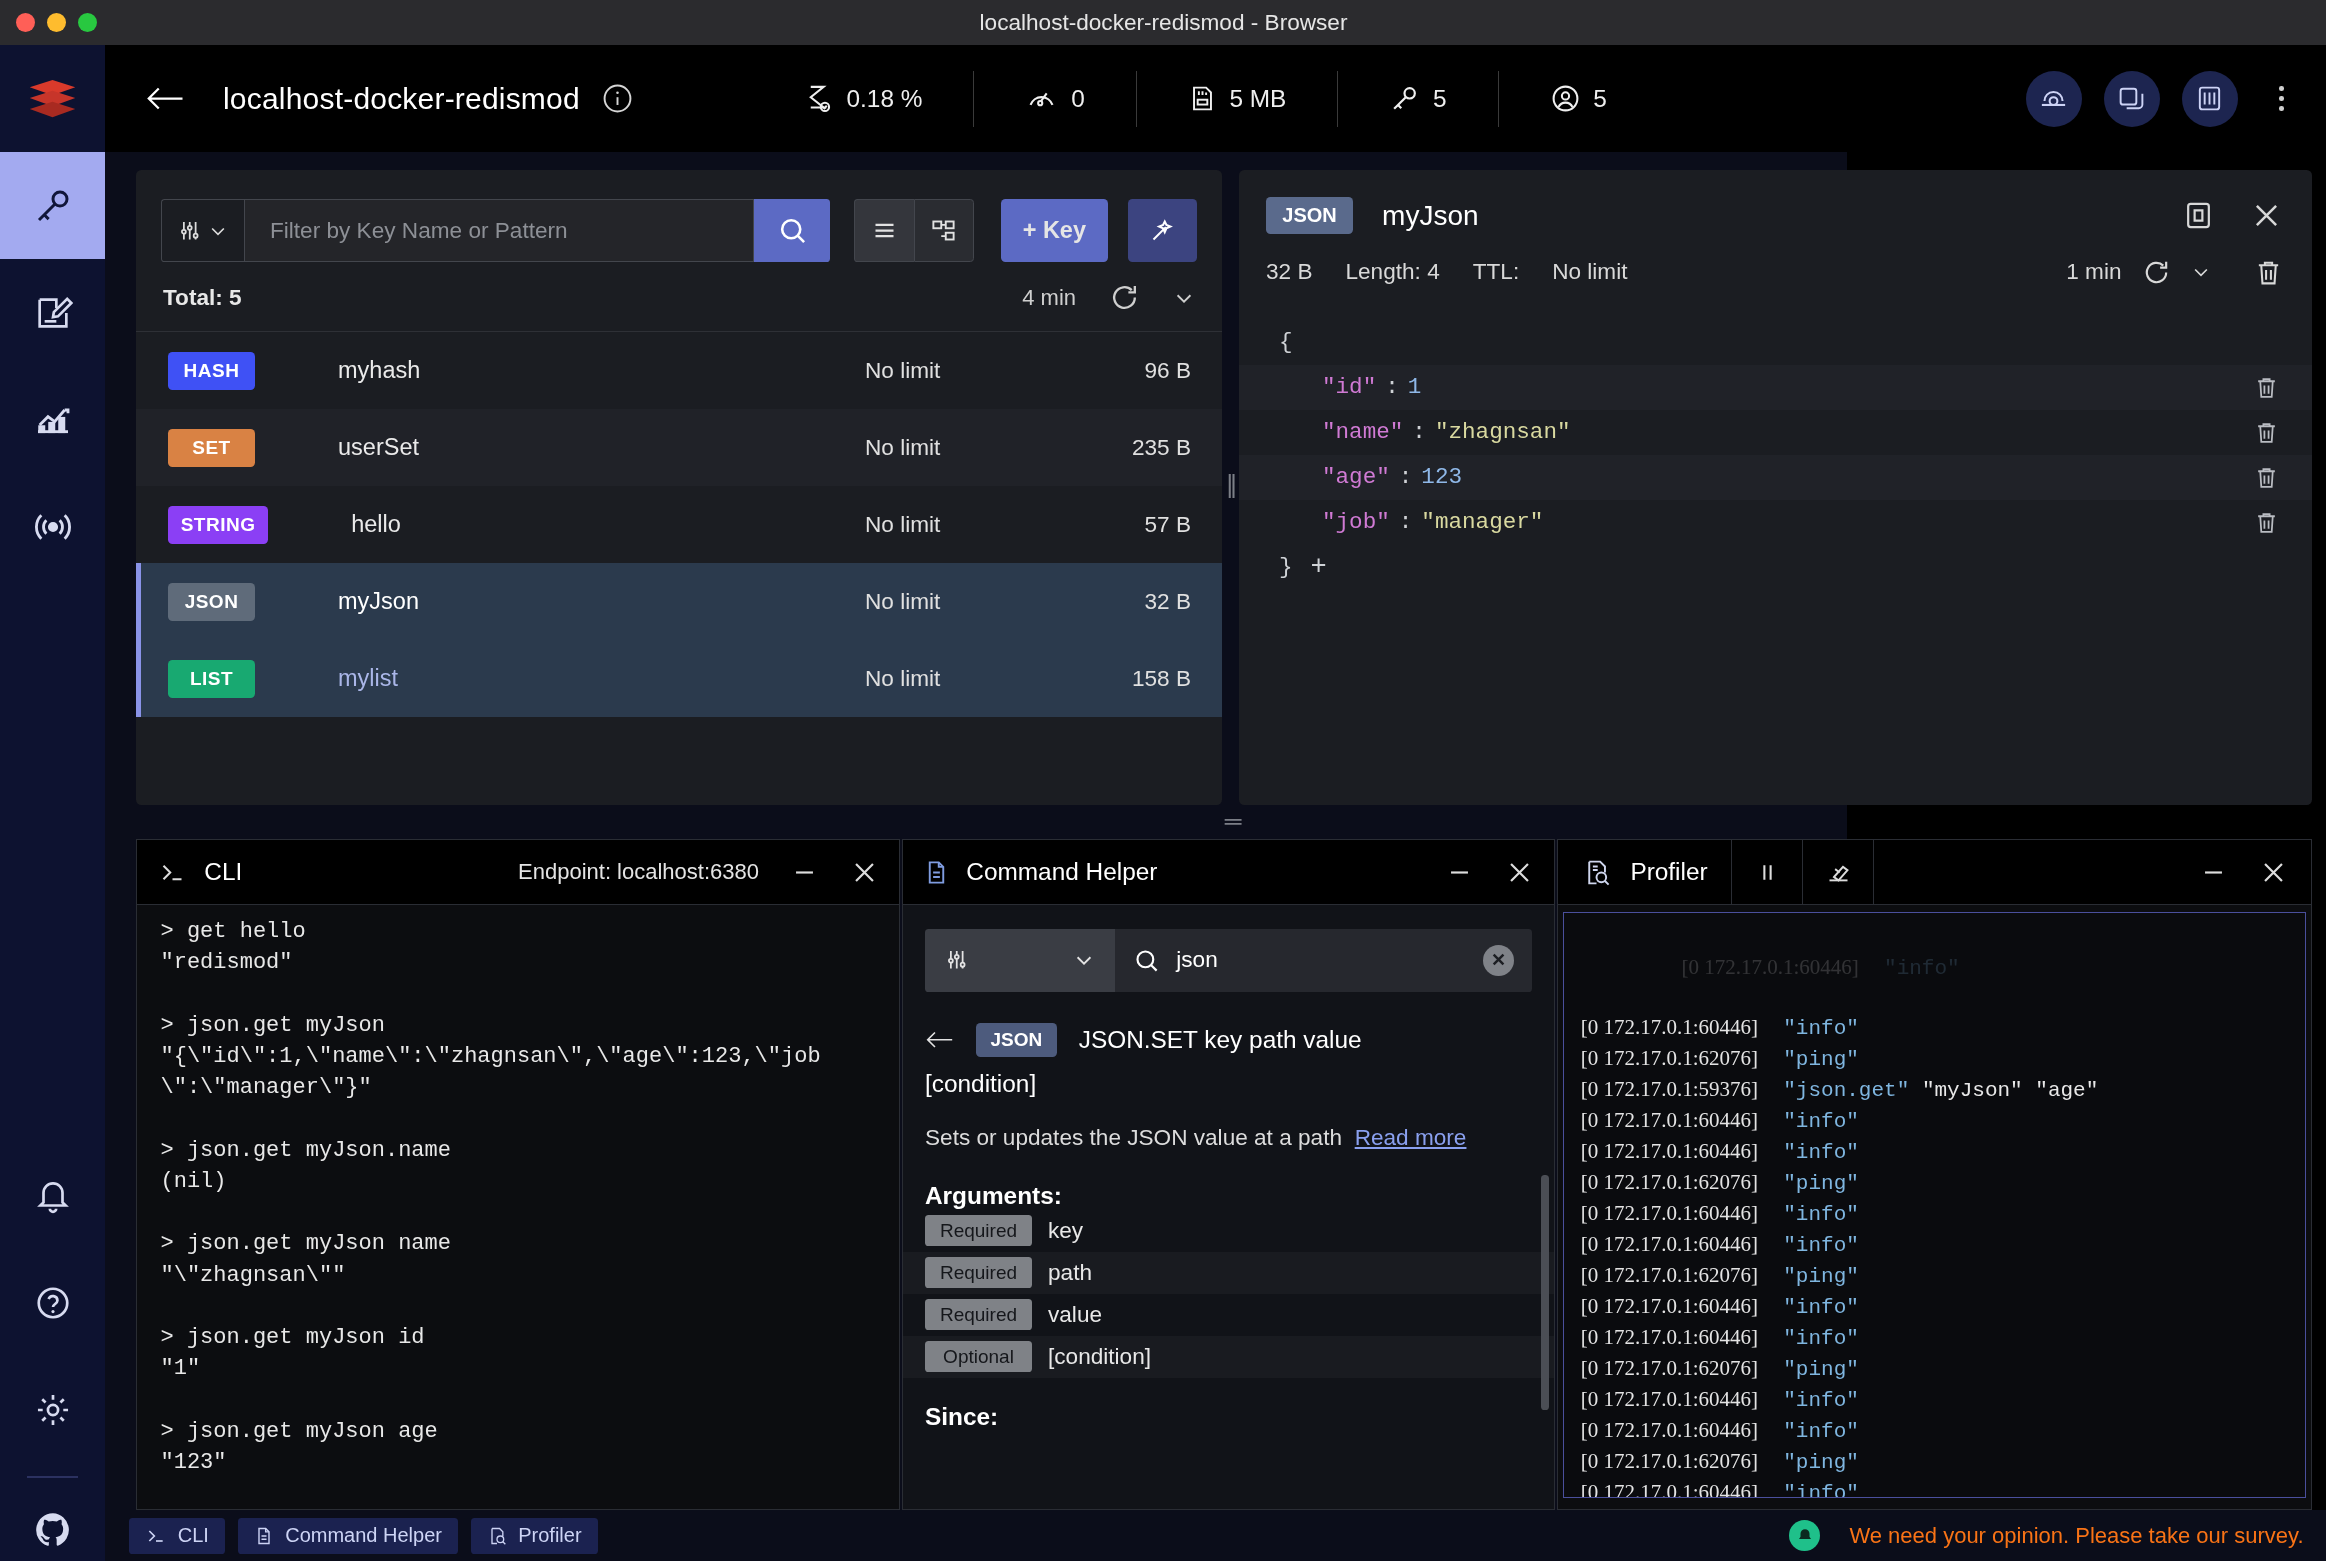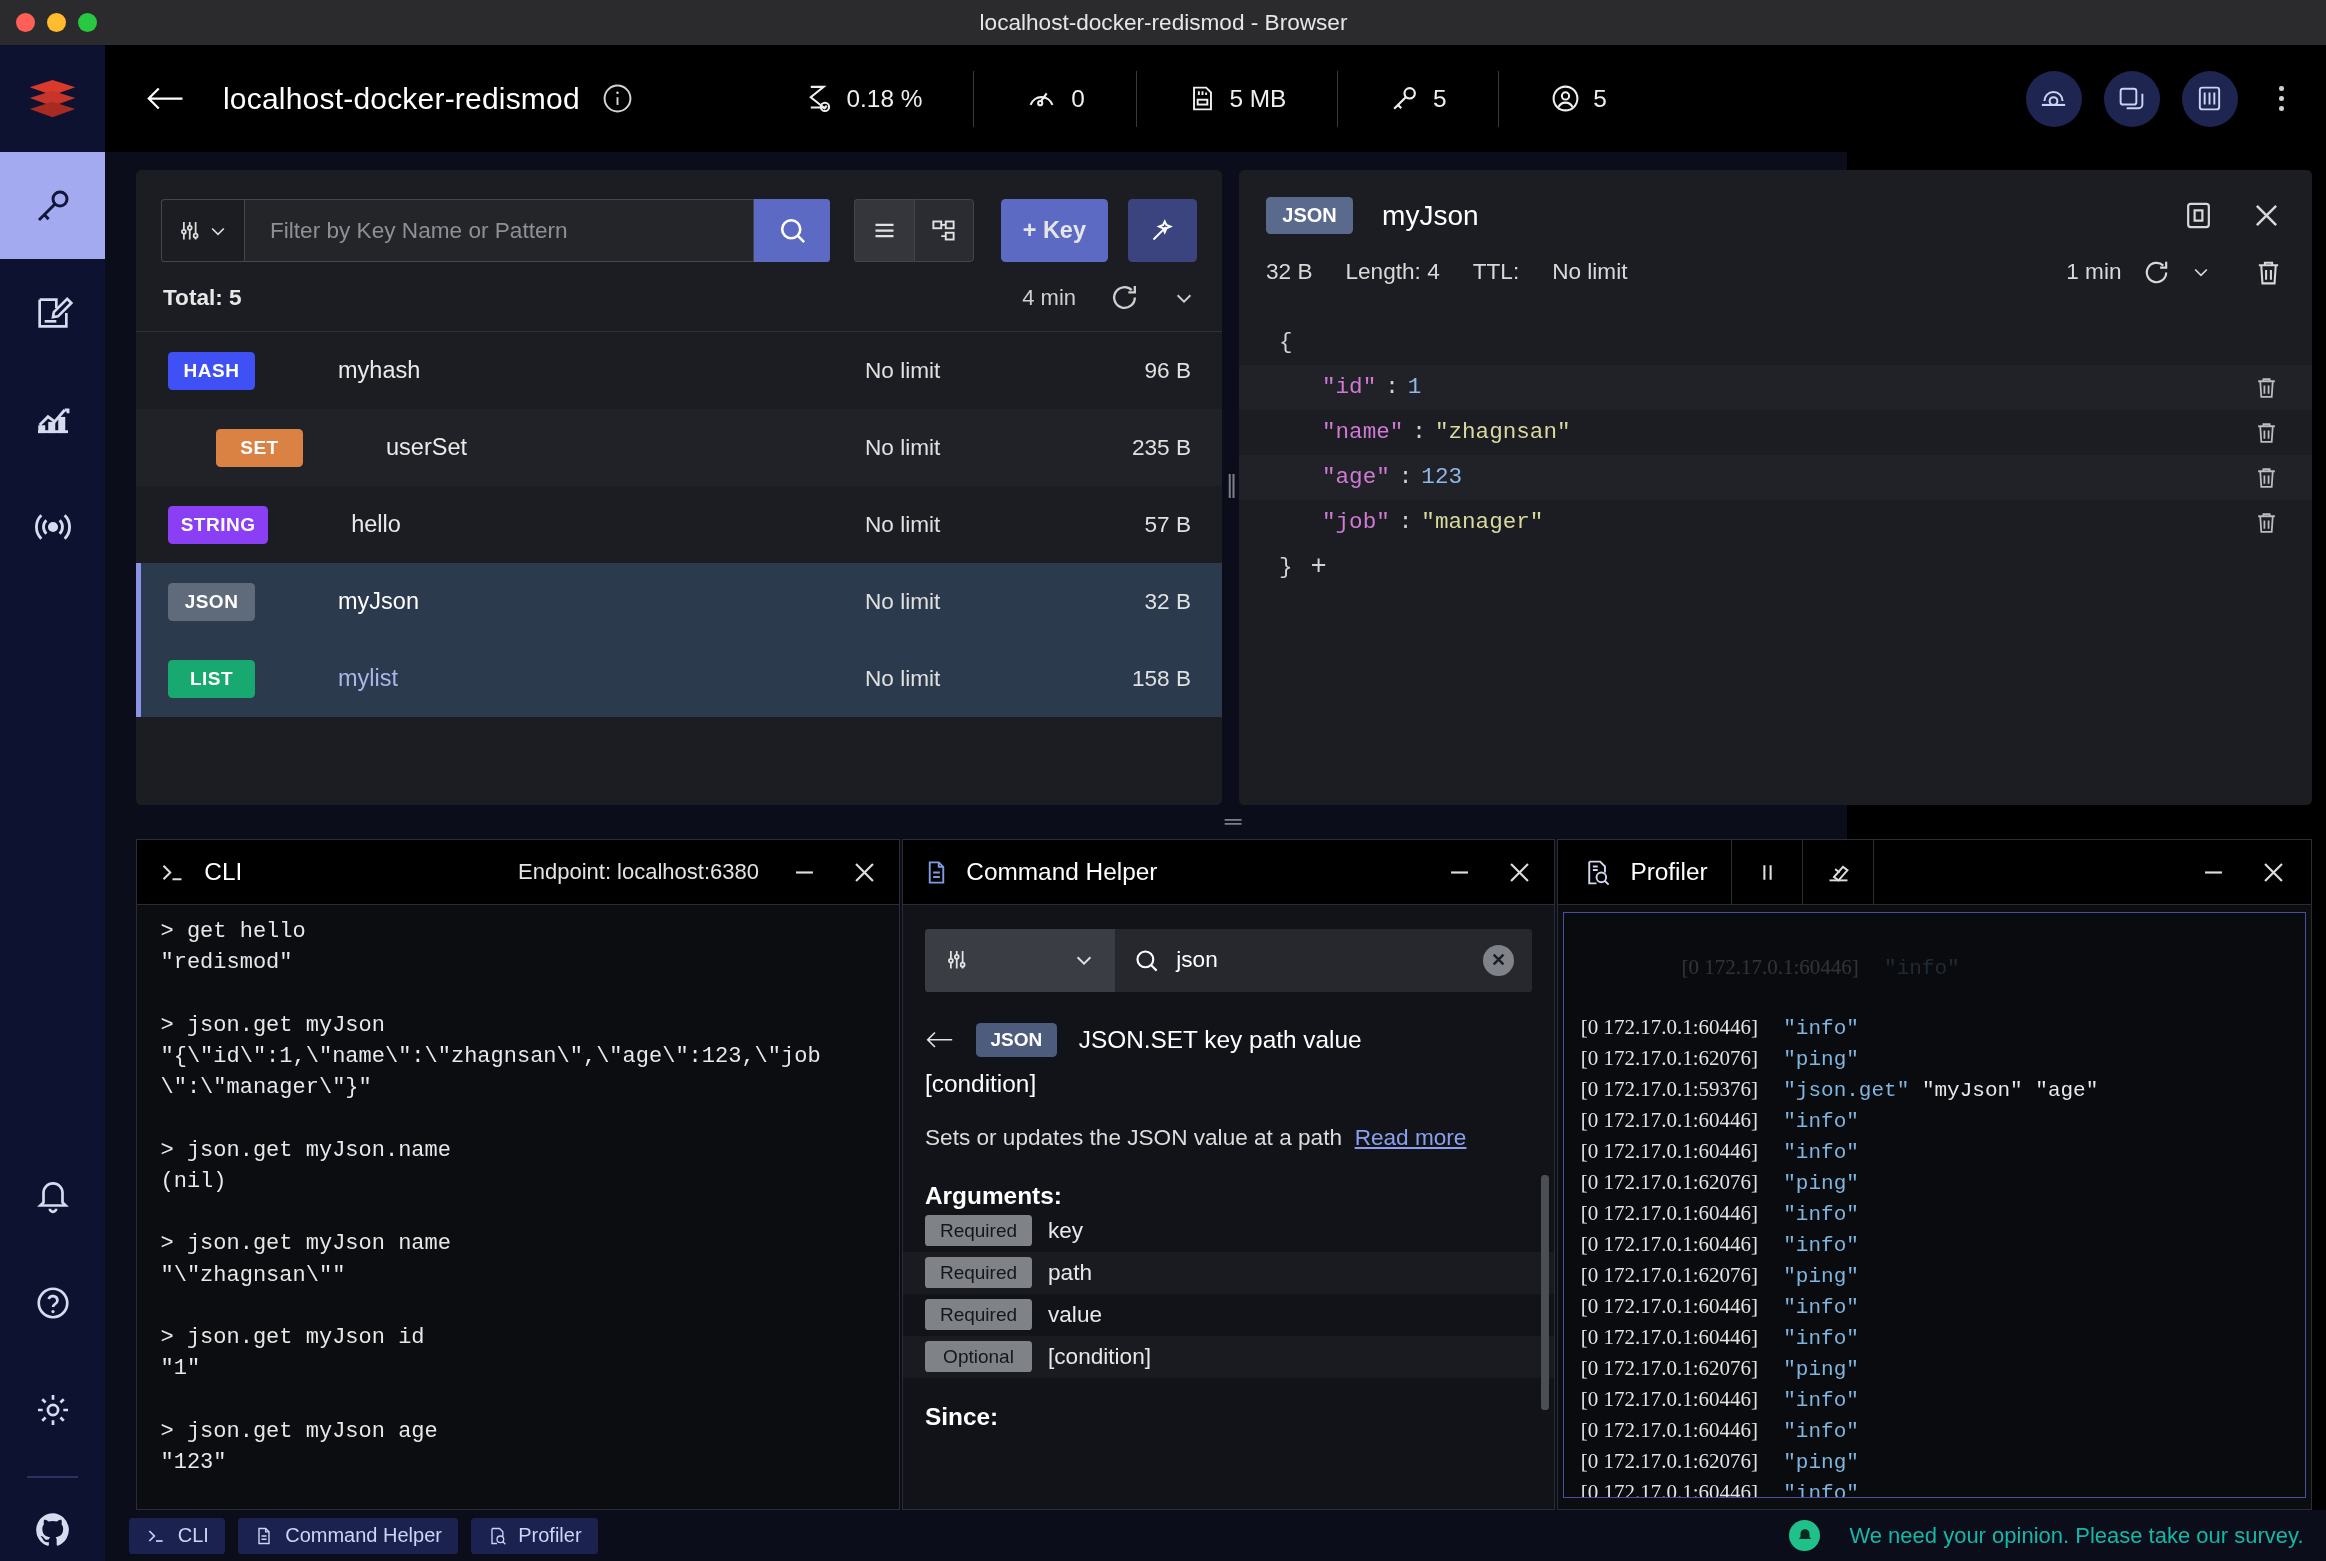--- a/index.html
+++ b/index.html
@@ -113,21 +113,21 @@
     border-left: 5.4px solid transparent; position: relative;
   }
   .key-row.alt { background: #202228; }
   .key-row.selected { background: #2b3a4d; border-left-color: #8a93e8; }
   .badge {
     min-width: 87px; height: 38px; border-radius: 4.5px; color: #fff;
     display: flex; align-items: center; justify-content: center;
     font-size: 19px; font-weight: bold; letter-spacing: 0.5px; padding: 0 12.7px;
   }
   .badge.hash { background: #3f51f5; }
-  .badge.set { background: #d98244; margin-left: 48px; }
+  .badge.set { background: #d98244; }
   .badge.string { background: #8b3ff5; }
   .badge.json { background: #5f6b7a; }
   .badge.list { background: #18a971; }
   .key-name { margin-left: 83px; color: #eaeaea; font-size: 23.5px; }
   .key-row.selected .key-name { color: #fff; }
   .key-row.last .key-name { color: #aab6e8; }
   .key-ttl { margin-left: auto; color: #e0e0e0; font-size: 22.6px; width: 208px; }
   .key-size { color: #e0e0e0; font-size: 22.6px; width: 118px; text-align: right; }
 
   
@@ -251,21 +251,21 @@
 
   
   .statusbar {
     position: absolute; left: 105px; bottom: 0; width: 2222px; height: 51px;
     background: #0b0d1a; display: flex; align-items: center; padding: 0 23.5px;
   }
   .sb-tab {
     display: flex; align-items: center; gap: 11px; height: 36px; padding: 0 16.3px;
     background: #1b2250; border-radius: 3.6px; color: #cdd4f5; font-size: 20px; margin-right: 12.7px;
   }
-  .sb-survey { margin-left: auto; display: flex; align-items: center; gap: 29px; color: #14b8a6; font-size: 22px; }
+  .sb-survey { margin-left: auto; display: flex; align-items: center; gap: 29px; color: #f97316; font-size: 22px; }
   .sb-ico {
     width: 31px; height: 31px; border-radius: 50%; background: #1fc08a;
     display: flex; align-items: center; justify-content: center; color: #0b2a20;
   }
   svg { display: block; }
 </style>
 </head>
 <body>
 
 <div class="app">

